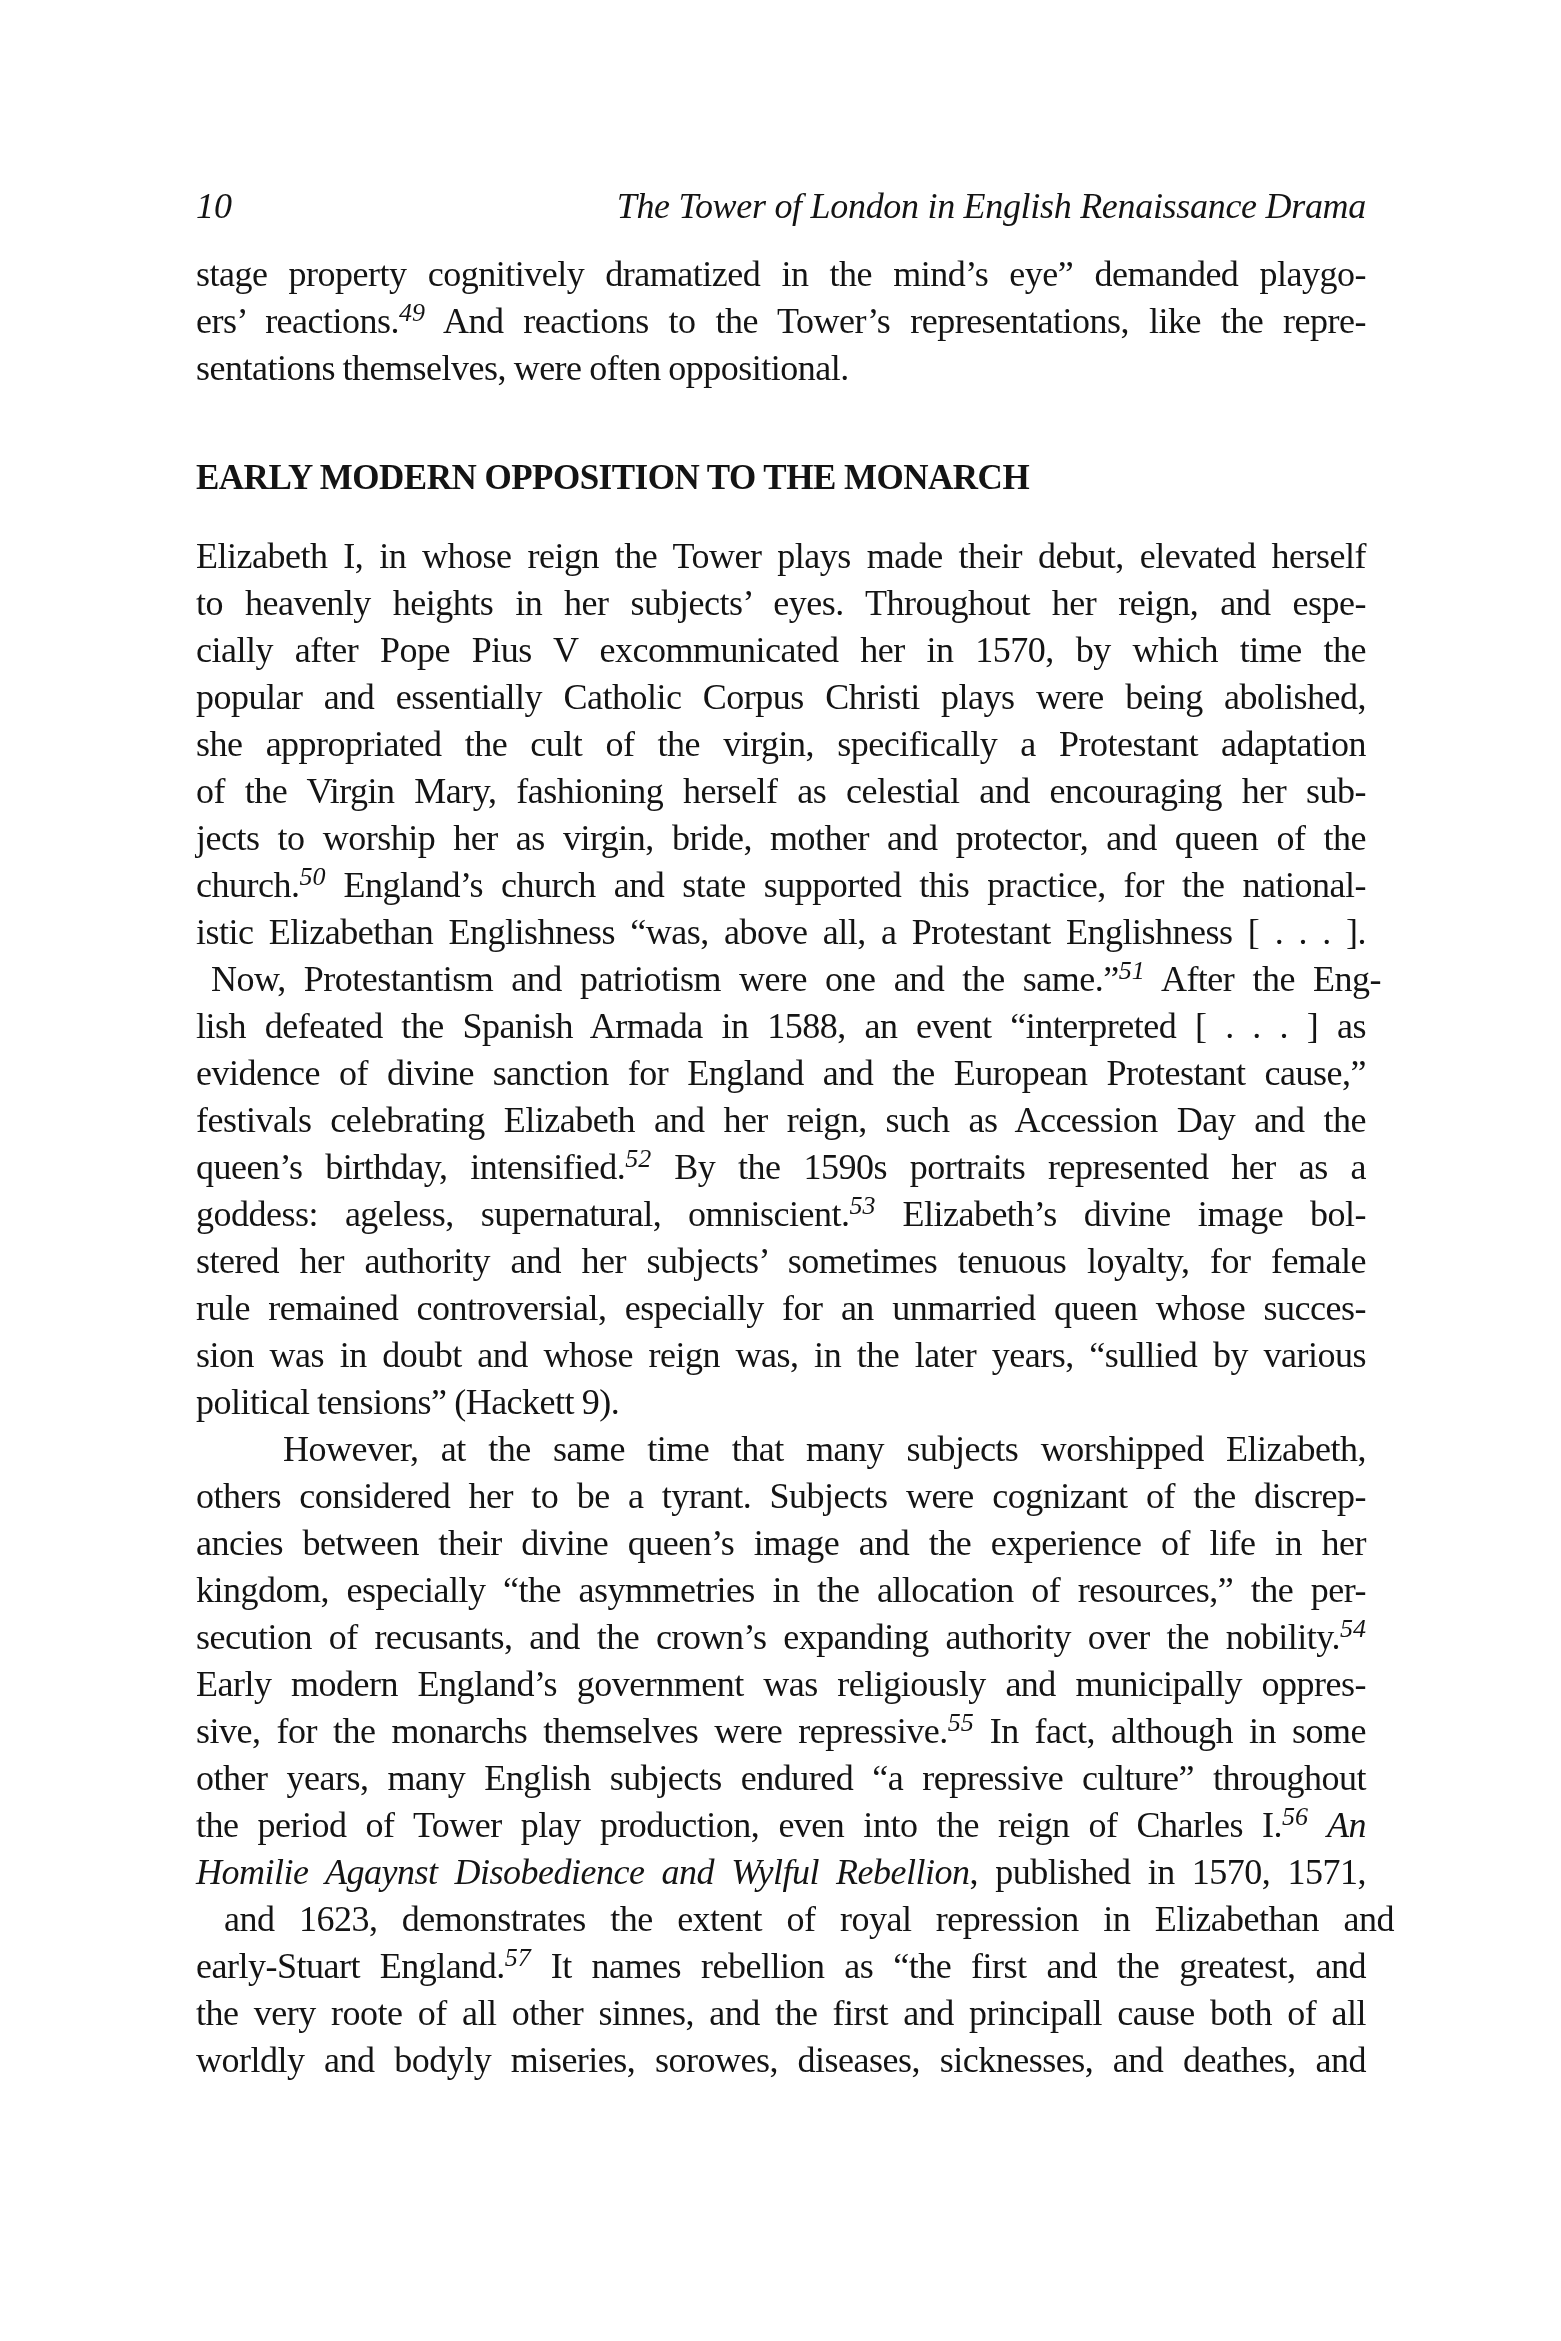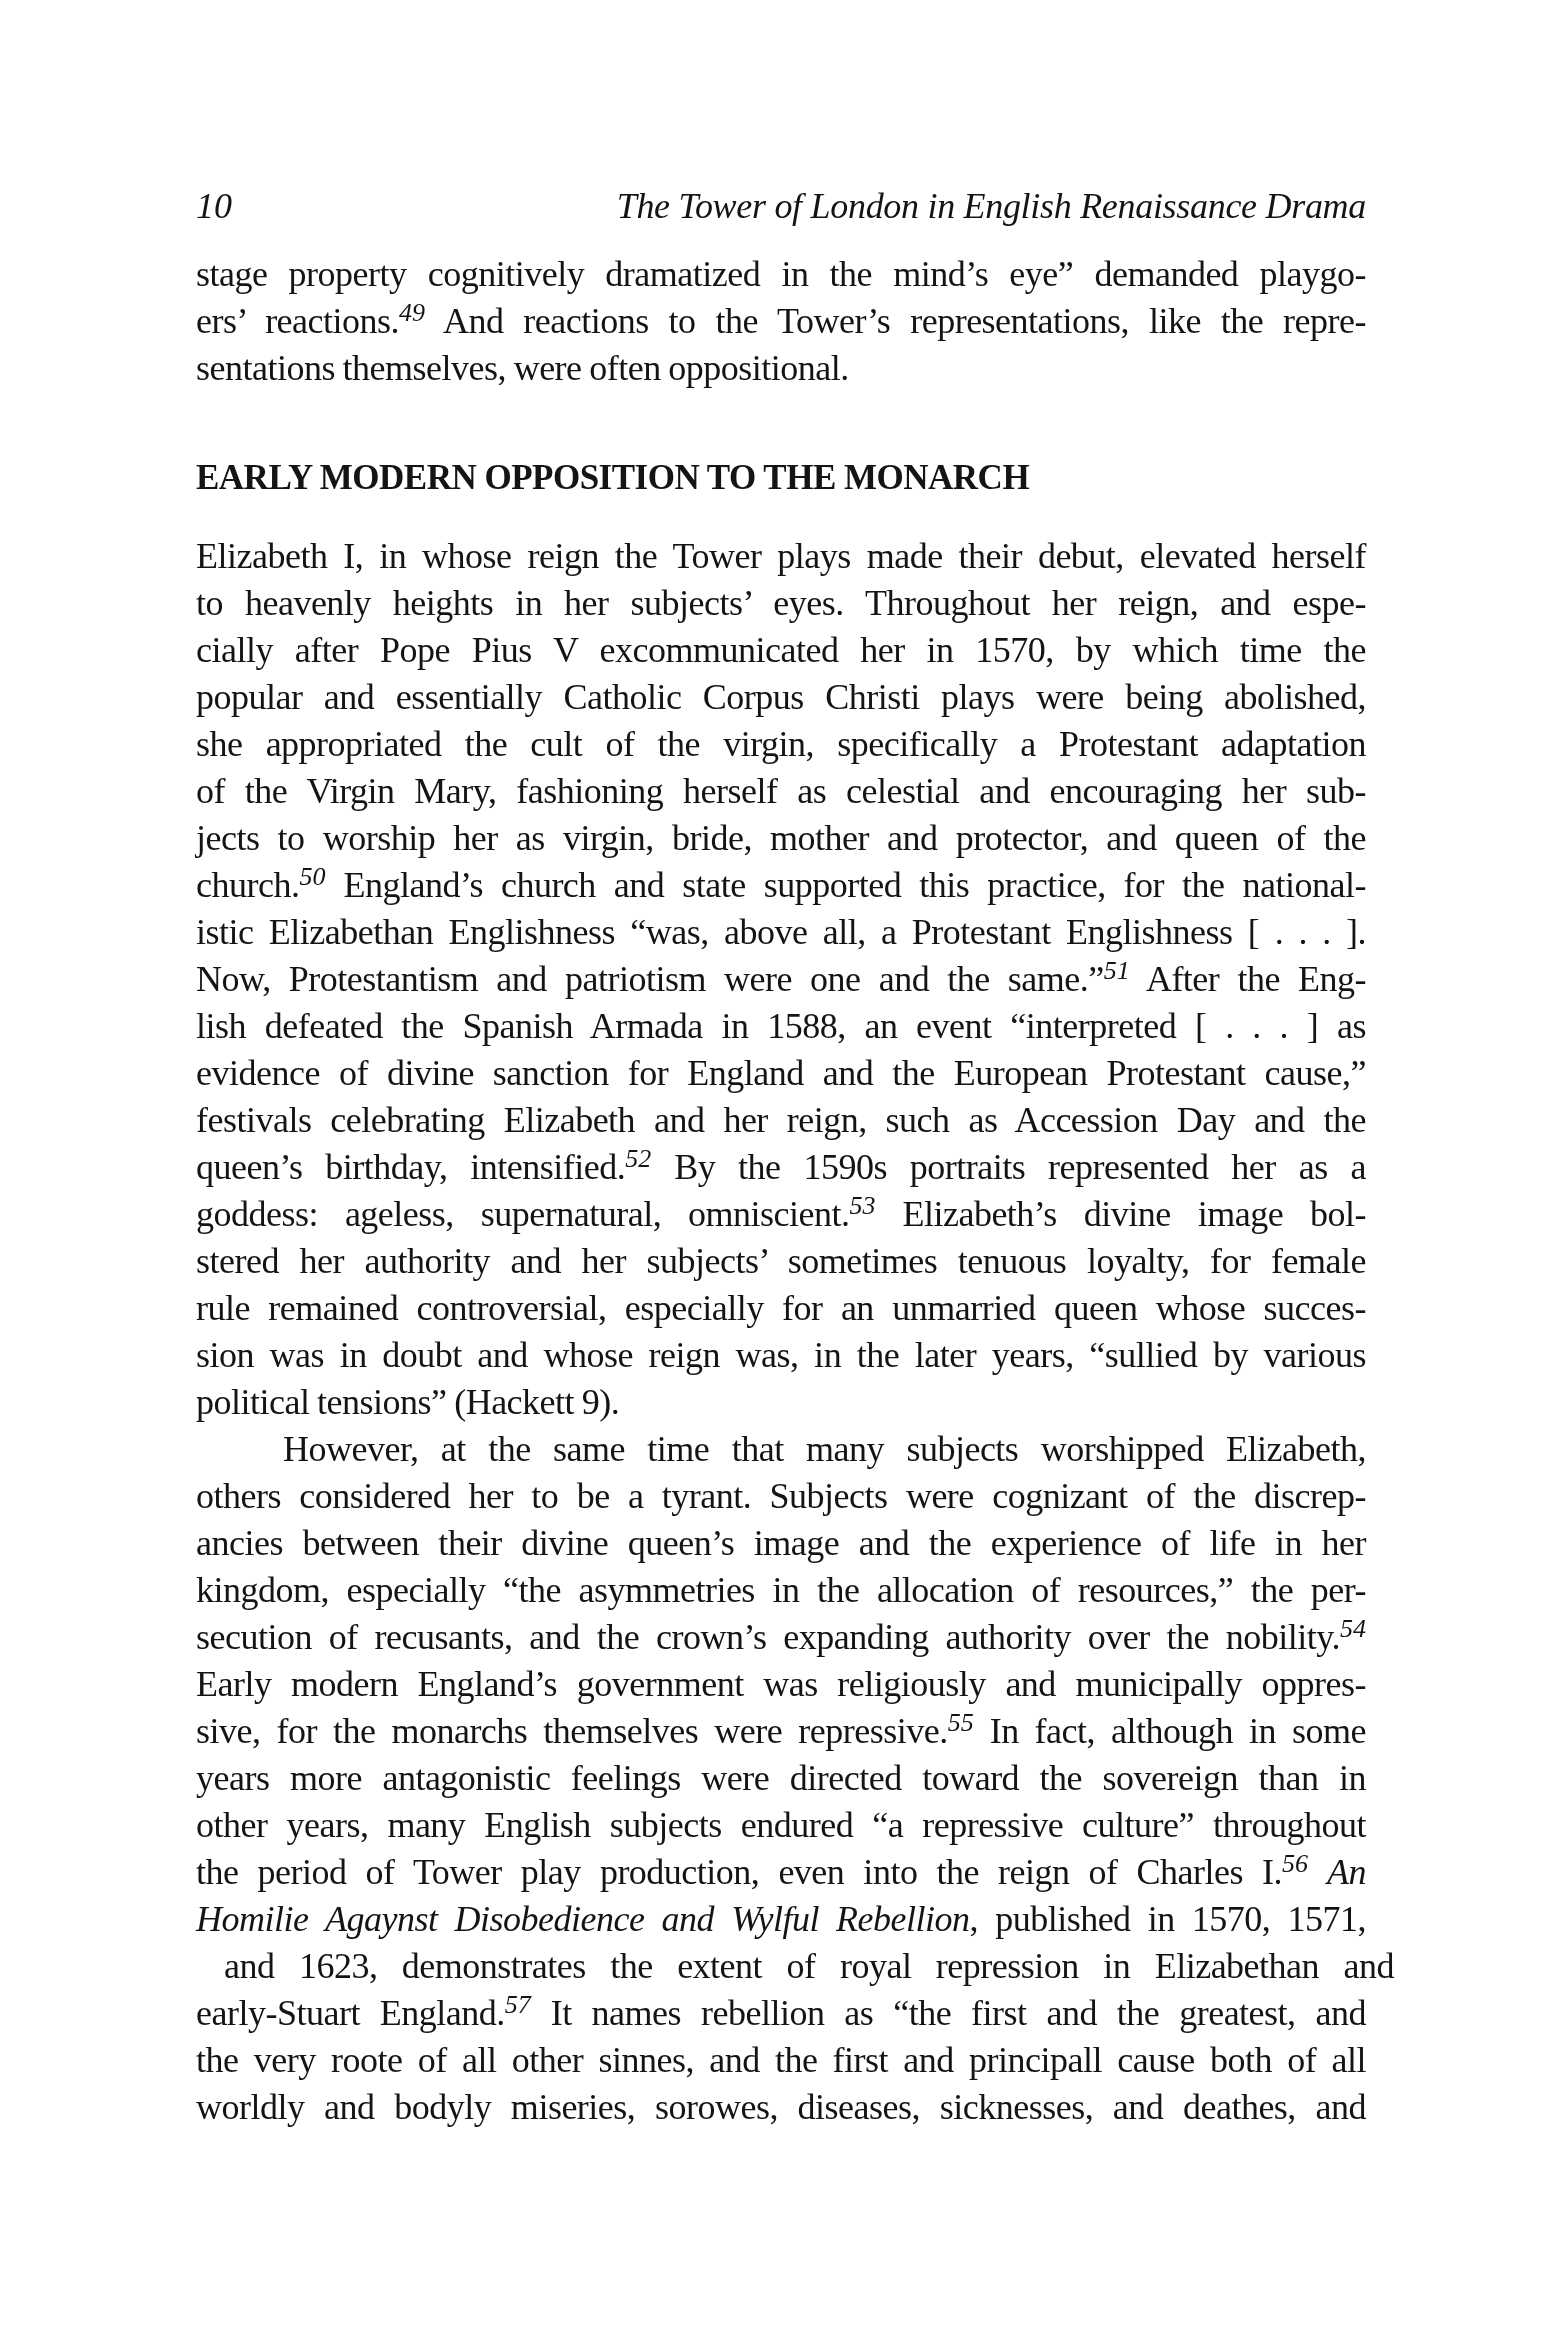--- a/index.html
+++ b/index.html
@@ -112,40 +112,39 @@
       <div>
         <span class="line" style="display: block; width: 1170px;"><span>Elizabeth I, in whose reign the Tower plays made their debut, elevated herself</span></span>
         <span class="line" style="display: block; width: 1170px;"><span>to heavenly heights in her subjects’ eyes. Throughout her reign, and espe-</span></span>
         <span class="line" style="display: block; width: 1170px;"><span>cially after Pope Pius V excommunicated her in 1570, by which time the</span></span>
         <span class="line" style="display: block; width: 1170px;"><span>popular and essentially Catholic Corpus Christi plays were being abolished,</span></span>
         <span class="line" style="display: block; width: 1170px;"><span>she appropriated the cult of the virgin, specifically a Protestant adaptation</span></span>
         <span class="line" style="display: block; width: 1170px;"><span>of the Virgin Mary, fashioning herself as celestial and encouraging her sub-</span></span>
         <span class="line" style="display: block; width: 1170px;"><span>jects to worship her as virgin, bride, mother and protector, and queen of the</span></span>
         <span class="line" style="display: block; width: 1170px;"><span>church.</span><sup>50</sup><span> England’s church and state supported this practice, for the national-</span></span>
         <span class="line" style="display: block; width: 1170px;"><span>istic Elizabethan Englishness “was, above all, a Protestant Englishness [ . . . ].</span></span>
-        <span class="line" style="display: block; width: 1170px;"><span>Now, Protestantism and patriotism were one and the same.”</span><sup>51</sup><span> After the Eng-</span></span>
+        <span class="line" style="display: block; width: 1170px; margin-left: 15px;"><span>Now, Protestantism and patriotism were one and the same.”</span><sup>51</sup><span> After the Eng-</span></span>
         <span class="line" style="display: block; width: 1170px;"><span>lish defeated the Spanish Armada in 1588, an event “interpreted [ . . . ] as</span></span>
         <span class="line" style="display: block; width: 1170px;"><span>evidence of divine sanction for England and the European Protestant cause,”</span></span>
         <span class="line" style="display: block; width: 1170px;"><span>festivals celebrating Elizabeth and her reign, such as Accession Day and the</span></span>
         <span class="line" style="display: block; width: 1170px;"><span>queen’s birthday, intensified.</span><sup>52</sup><span> By the 1590s portraits represented her as a</span></span>
         <span class="line" style="display: block; width: 1170px;"><span>goddess: ageless, supernatural, omniscient.</span><sup>53</sup><span> Elizabeth’s divine image bol-</span></span>
         <span class="line" style="display: block; width: 1170px;"><span>stered her authority and her subjects’ sometimes tenuous loyalty, for female</span></span>
         <span class="line" style="display: block; width: 1170px;"><span>rule remained controversial, especially for an unmarried queen whose succes-</span></span>
         <span class="line" style="display: block; width: 1170px;"><span>sion was in doubt and whose reign was, in the later years, “sullied by various</span></span>
         <span class="line last" style="display: block; width: 1170px;"><span>political tensions” (Hackett 9).</span></span>
       </div>
       <div>
         <span class="line indent" style="display: block; width: 1170px;"><span>However, at the same time that many subjects worshipped Elizabeth,</span></span>
         <span class="line" style="display: block; width: 1170px;"><span>others considered her to be a tyrant. Subjects were cognizant of the discrep-</span></span>
         <span class="line" style="display: block; width: 1170px;"><span>ancies between their divine queen’s image and the experience of life in her</span></span>
         <span class="line" style="display: block; width: 1170px;"><span>kingdom, especially “the asymmetries in the allocation of resources,” the per-</span></span>
         <span class="line" style="display: block; width: 1170px;"><span>secution of recusants, and the crown’s expanding authority over the nobility.</span><sup>54</sup></span>
         <span class="line" style="display: block; width: 1170px;"><span>Early modern England’s government was religiously and municipally oppres-</span></span>
         <span class="line" style="display: block; width: 1170px;"><span>sive, for the monarchs themselves were repressive.</span><sup>55</sup><span> In fact, although in some</span></span>
-        <span class="line" style="display: block; width: 1170px;"><span>years more antagonistic feelings were directed toward the sovereign than in</span></span>
         <span class="line" style="display: block; width: 1170px;"><span>other years, many English subjects endured “a repressive culture” throughout</span></span>
         <span class="line" style="display: block; width: 1170px;"><span>the period of Tower play production, even into the reign of Charles I.</span><sup>56</sup><span> </span><em>An</em></span>
         <span class="line" style="display: block; width: 1170px;"><em>Homilie Agaynst Disobedience and Wylful Rebellion</em><span>, published in 1570, 1571,</span></span>
         <span class="line" style="display: block; width: 1170px; margin-left: 28px;"><span>and 1623, demonstrates the extent of royal repression in Elizabethan and</span></span>
         <span class="line" style="display: block; width: 1170px;"><span>early-Stuart England.</span><sup>57</sup><span> It names rebellion as “the first and the greatest, and</span></span>
         <span class="line" style="display: block; width: 1170px;"><span>the very roote of all other sinnes, and the first and principall cause both of all</span></span>
         <span class="line" style="display: block; width: 1170px;"><span>worldly and bodyly miseries, sorowes, diseases, sicknesses, and deathes, and</span></span>
       </div>
     </div>
 

